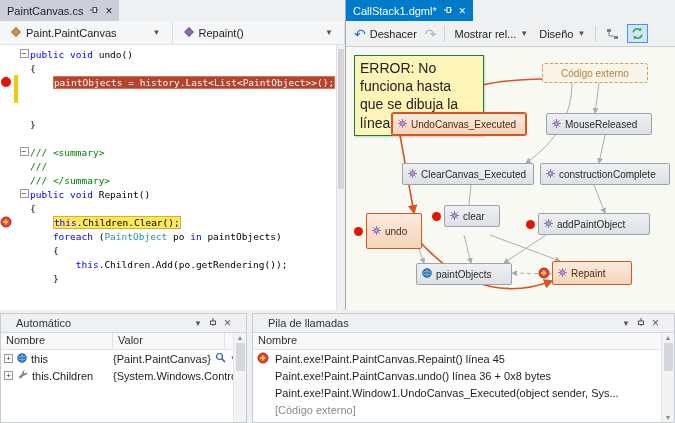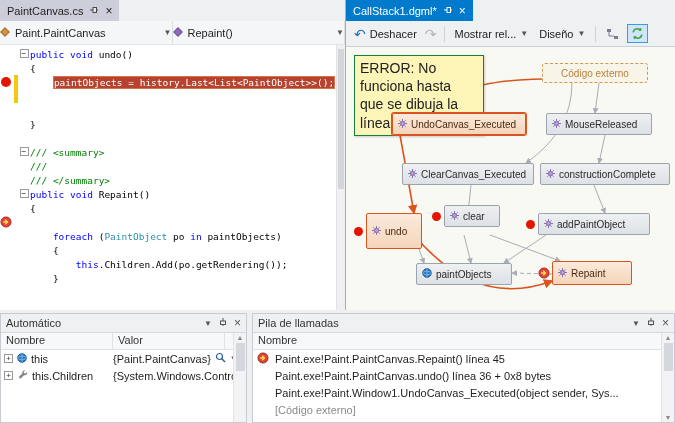--- a/index.html
+++ b/index.html
@@ -12,21 +12,21 @@
 
 
 .doc-tabbar{height:21px;background:#eff0f1;display:flex;align-items:flex-end;flex:none}
 .doc-tab{height:21px;display:flex;align-items:center;padding:0 7px;gap:6px;font-size:11px;white-space:nowrap}
 .doc-tab.inactive{background:#ccceda;color:#1e1e1e}
 .doc-tab.active{background:var(--accent,#007acc);color:#fff}
 .tab-close{font-size:12px;line-height:1}
 
 
 .navbar{height:24px;background:#f5f6f8;border-bottom:1px solid #e3e5e8;display:flex;flex:none}
-.combo{flex:1;display:flex;align-items:center;gap:5px;padding:0 0;border-right:1px solid #dcdee2}
+.combo{flex:1;display:flex;align-items:center;gap:5px;padding:0 11px;border-right:1px solid #dcdee2}
 .combo .chev{margin-left:auto}
 .chev{font-size:8px;color:#555}
 
 
 .code-area{flex:1;position:relative;background:#fff;overflow:hidden;display:flex}
 #code-lines{flex:1;padding-top:2px;font-family:"DejaVu Sans Mono","Liberation Mono",monospace;font-size:9.5px;overflow:hidden}
 .code-line{display:flex;height:14px;align-items:center}
 .gutter{width:14px;flex:none;height:14px;position:relative}
 .bp-dot{position:absolute;left:1px;top:2px;width:10px;height:10px;border-radius:50%;background:var(--breakpoint,#e51400)}
 .cur-ic{position:absolute;left:0;top:1px;width:12px;height:12px}
@@ -65,21 +65,21 @@
 .node-bp{position:absolute;left:-13px;top:50%;margin-top:-4.5px;width:9px;height:9px;border-radius:50%;background:var(--breakpoint,#e51400)}
 .node-cur{position:absolute;left:-15px;top:50%;margin-top:-6px;width:12px;height:12px}
 .note{position:absolute;left:8px;top:8px;width:130px;background:var(--note-bg,#fdf5b8);border:1px solid #15803d;padding:3px 5px;font-size:14px;line-height:1.3;color:#222;box-shadow:1px 1px 2px rgba(0,0,0,.18)}
 
 
 #hsplit{height:3px;background:#eff0f1}
 #bottom{display:flex;height:110px}
 #autos-pane{width:247px;display:flex;flex-direction:column;background:#fff;border:1px solid #c8ccd2;overflow:hidden}
 #vsplit{width:5px;background:#eff0f1}
 #stack-pane{flex:1;display:flex;flex-direction:column;background:#fff;border:1px solid #c8ccd2;overflow:hidden}
-.tool-title{height:19px;flex:none;background:#eef0f2;display:flex;align-items:center;padding:0 5px;gap:5px;color:#333;border-bottom:1px solid #d5d8dc}
+.tool-title{height:19px;flex:none;background:#eef0f2;display:flex;align-items:center;padding:0 15px;gap:5px;color:#333;border-bottom:1px solid #d5d8dc}
 .grip{flex:1;height:5px;margin:0 3px;background-image:radial-gradient(#b6bac0 22%,transparent 23%);background-size:4px 4px}
 .title-icons{display:flex;gap:6px;align-items:center;color:#555}
 .pane-body{display:flex;flex:1;overflow:hidden}
 .pane-main{flex:1;display:flex;flex-direction:column;overflow:hidden}
 .grid-head{height:17px;flex:none;display:flex;background:#f7f8f9;border-bottom:1px solid #e0e2e6;color:#333}
 .grid-head .c{padding:1px 5px;border-right:1px solid #e0e2e6}
 .col-name{width:112px}
 .col-val{width:112px}
 .col-full{flex:1;border-right:none !important}
 .grid-body{flex:1;overflow:hidden}
@@ -208,20 +208,21 @@
             <div class="code-line">
               <span class="gutter">
                 <span class="cur-ic"><svg width="12" height="12" viewBox="0 0 12 12">
                     <circle cx="6" cy="6" r="5" fill="#e8413c" stroke="#a02a20"></circle>
                     <path d="M3 6h3.6" stroke="#ffe13e" stroke-width="1.5" fill="none"></path>
                     <path d="M5.2 3.8L7.4 6 5.2 8.2" fill="none" stroke="#ffe13e" stroke-width="1.5"></path>
                   </svg></span>
               </span>
               <span class="changebar"></span>
               <span class="foldcol"></span>
+              <span class="code-text"><span class="tok-pl">    </span><span class="hlbox hl-current"><span class="tok-kw">this</span><span class="tok-pl">.Children.Clear();</span></span></span>
             </div>
             <div class="code-line">
               <span class="gutter"></span>
               <span class="changebar"></span>
               <span class="foldcol"></span>
               <span class="code-text"><span class="tok-pl">    </span><span class="tok-kw">foreach</span><span class="tok-pl"> (</span><span class="tok-ty">PaintObject</span><span class="tok-pl"> po </span><span class="tok-kw">in</span><span class="tok-pl"> paintObjects)</span></span>
             </div>
             <div class="code-line">
               <span class="gutter"></span>
               <span class="changebar"></span>

